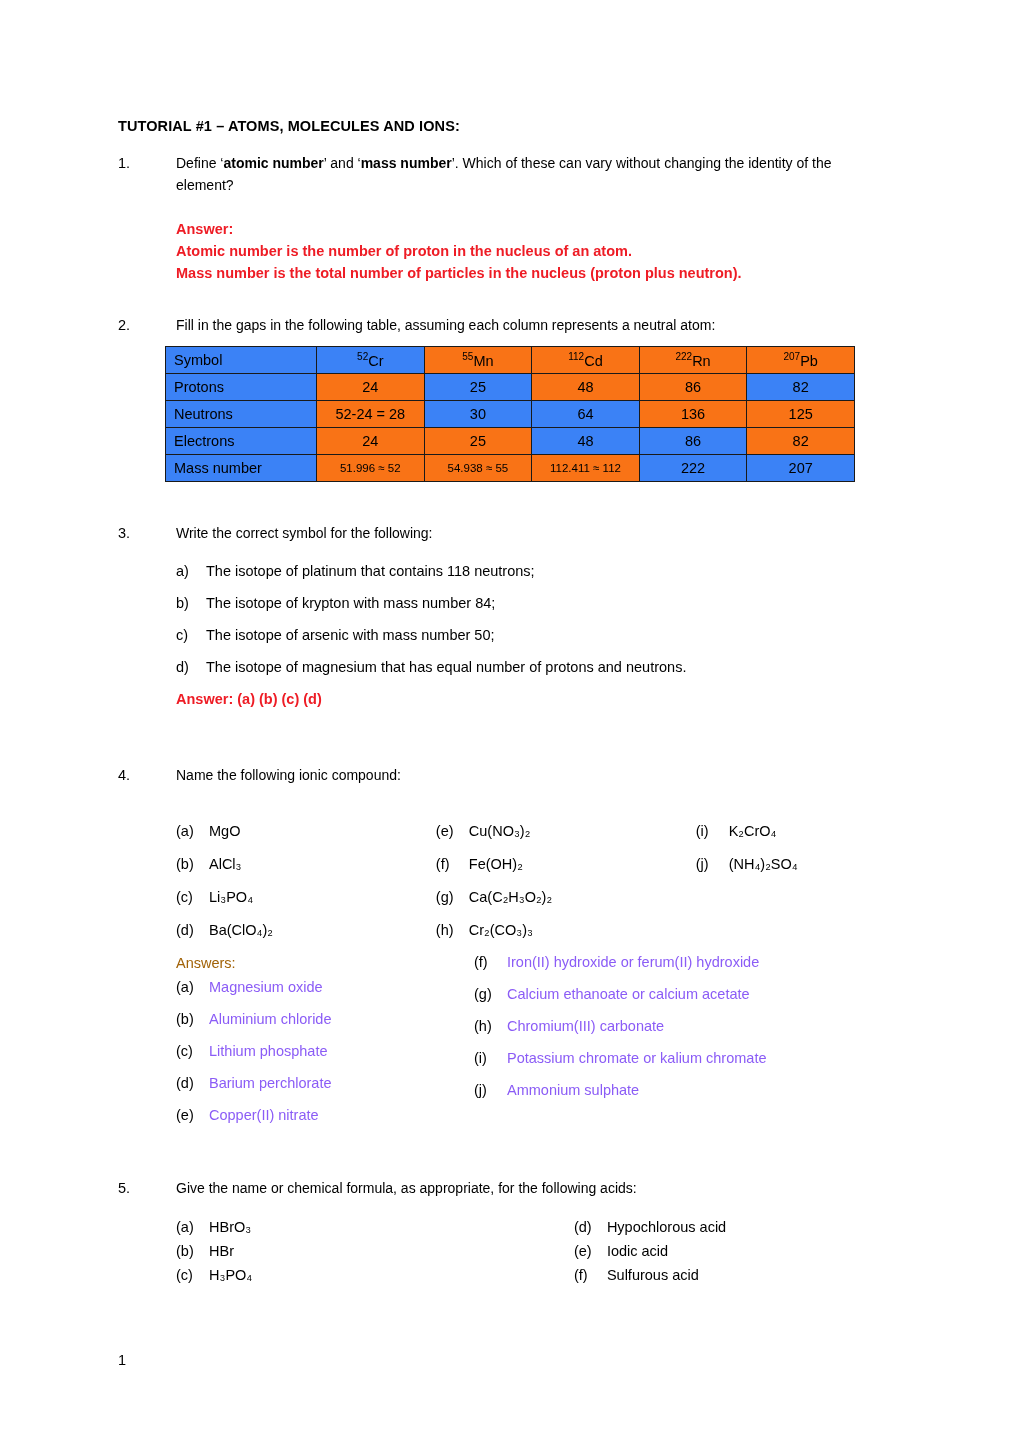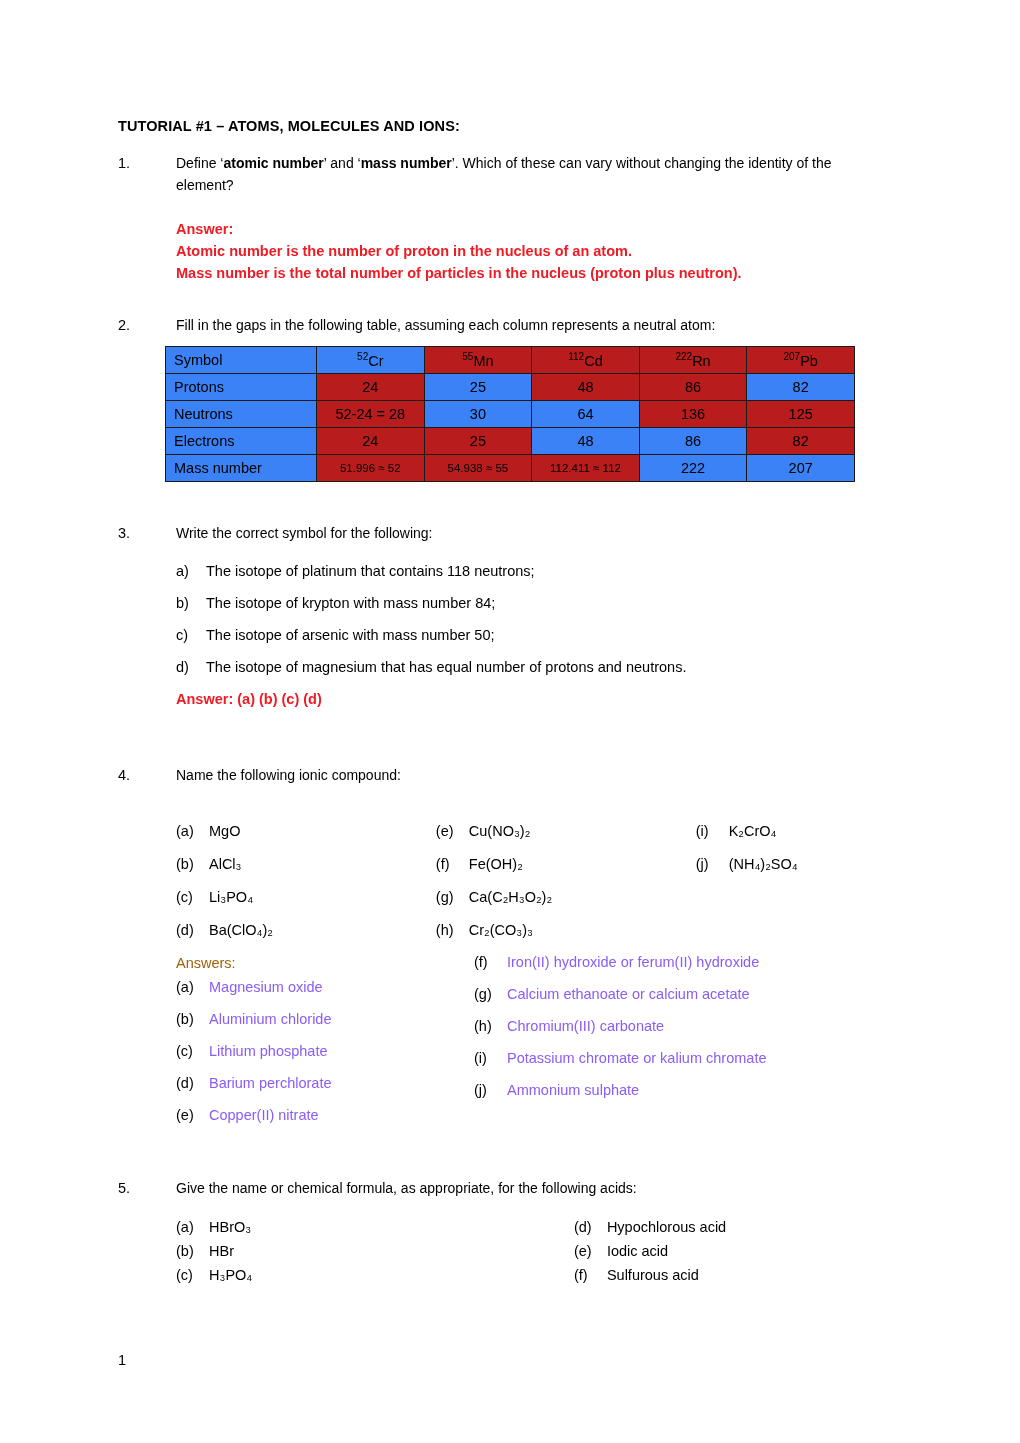--- a/index.html
+++ b/index.html
@@ -84,21 +84,21 @@
     text-align: center;
     font-size: 14.5px;
     padding: 1px 2px;
     background: #3b82f6;
   }
   table.atoms td.rowlabel {
     text-align: left;
     padding-left: 8px;
     width: 140px;
   }
-  table.atoms td.shade { background: #b91c1c; }
+  table.atoms td.shade { background: #f97316; }
   table.atoms td.small { font-size: 11.5px; }
   sup.iso { font-size: 10px; vertical-align: super; }
 
   
   .sub-item {
     display: flex;
     margin-left: 58px;
     font-size: 14.5px;
     line-height: 22px;
     margin-bottom: 10px;

